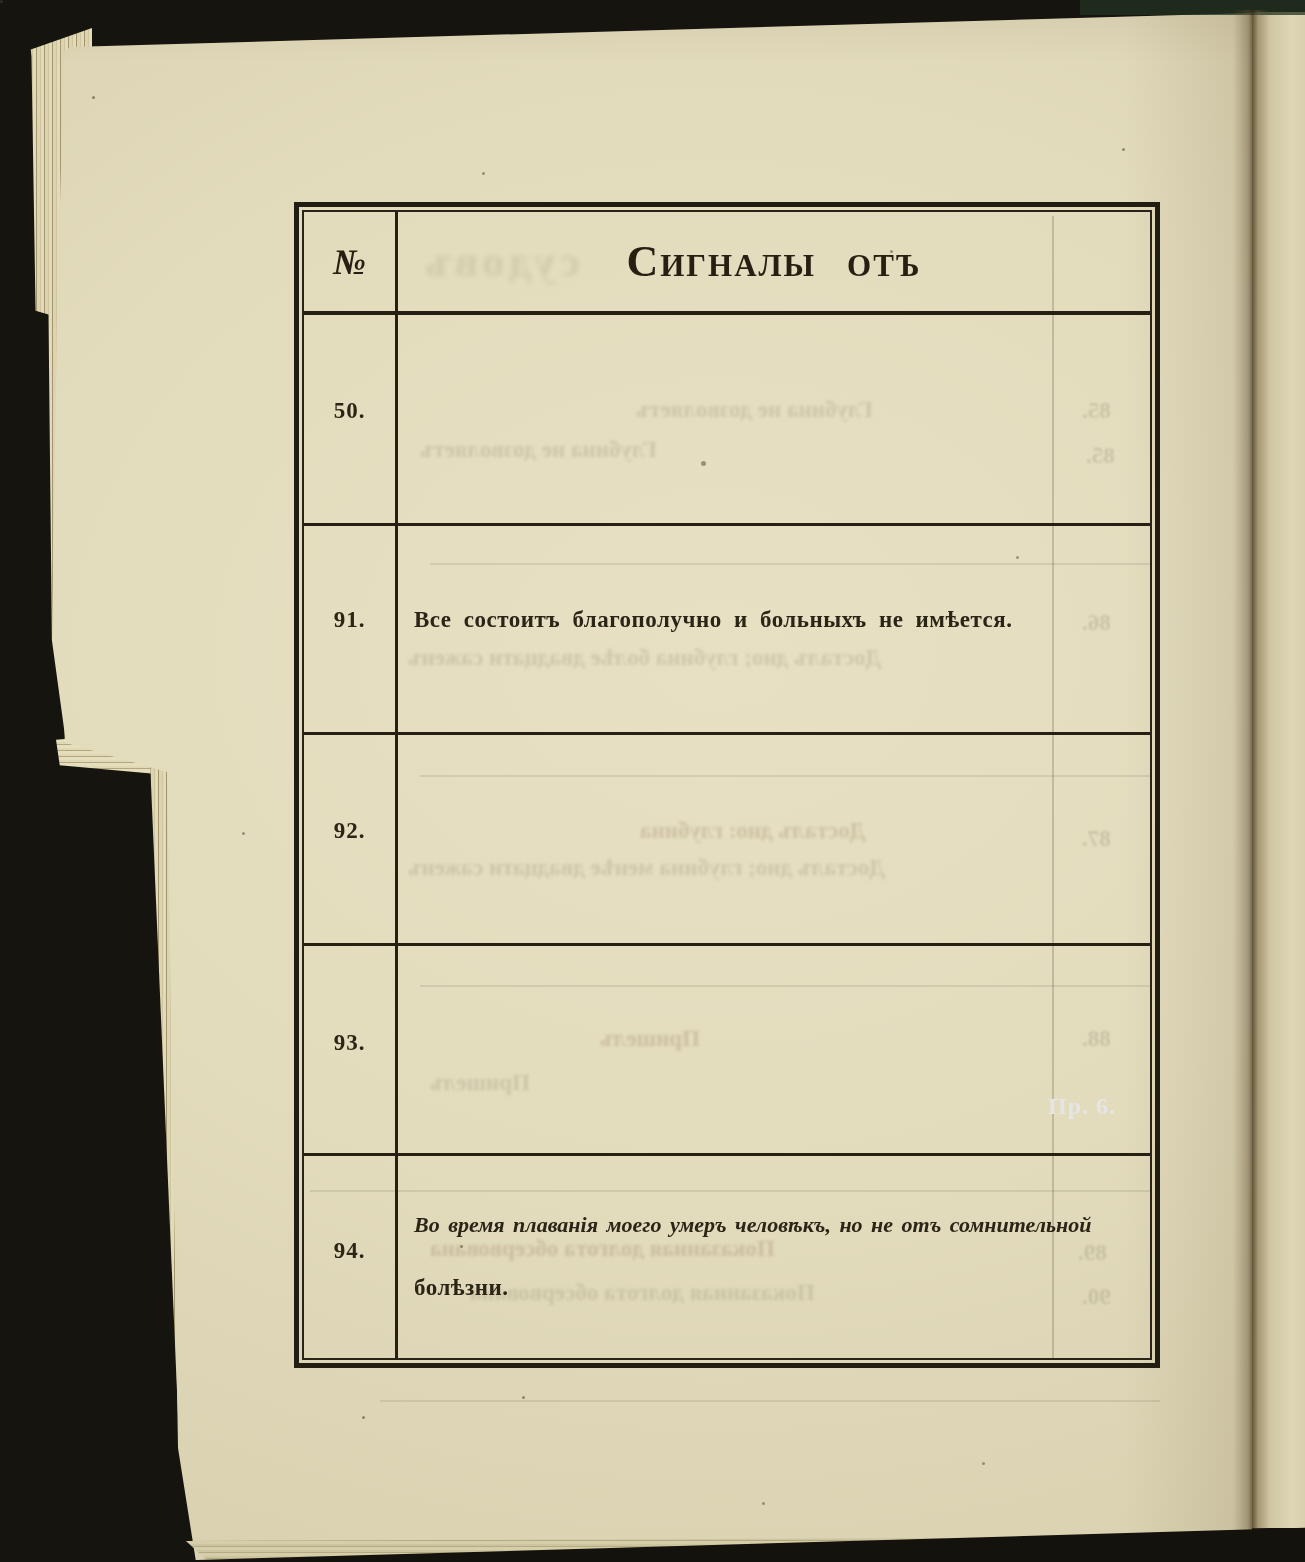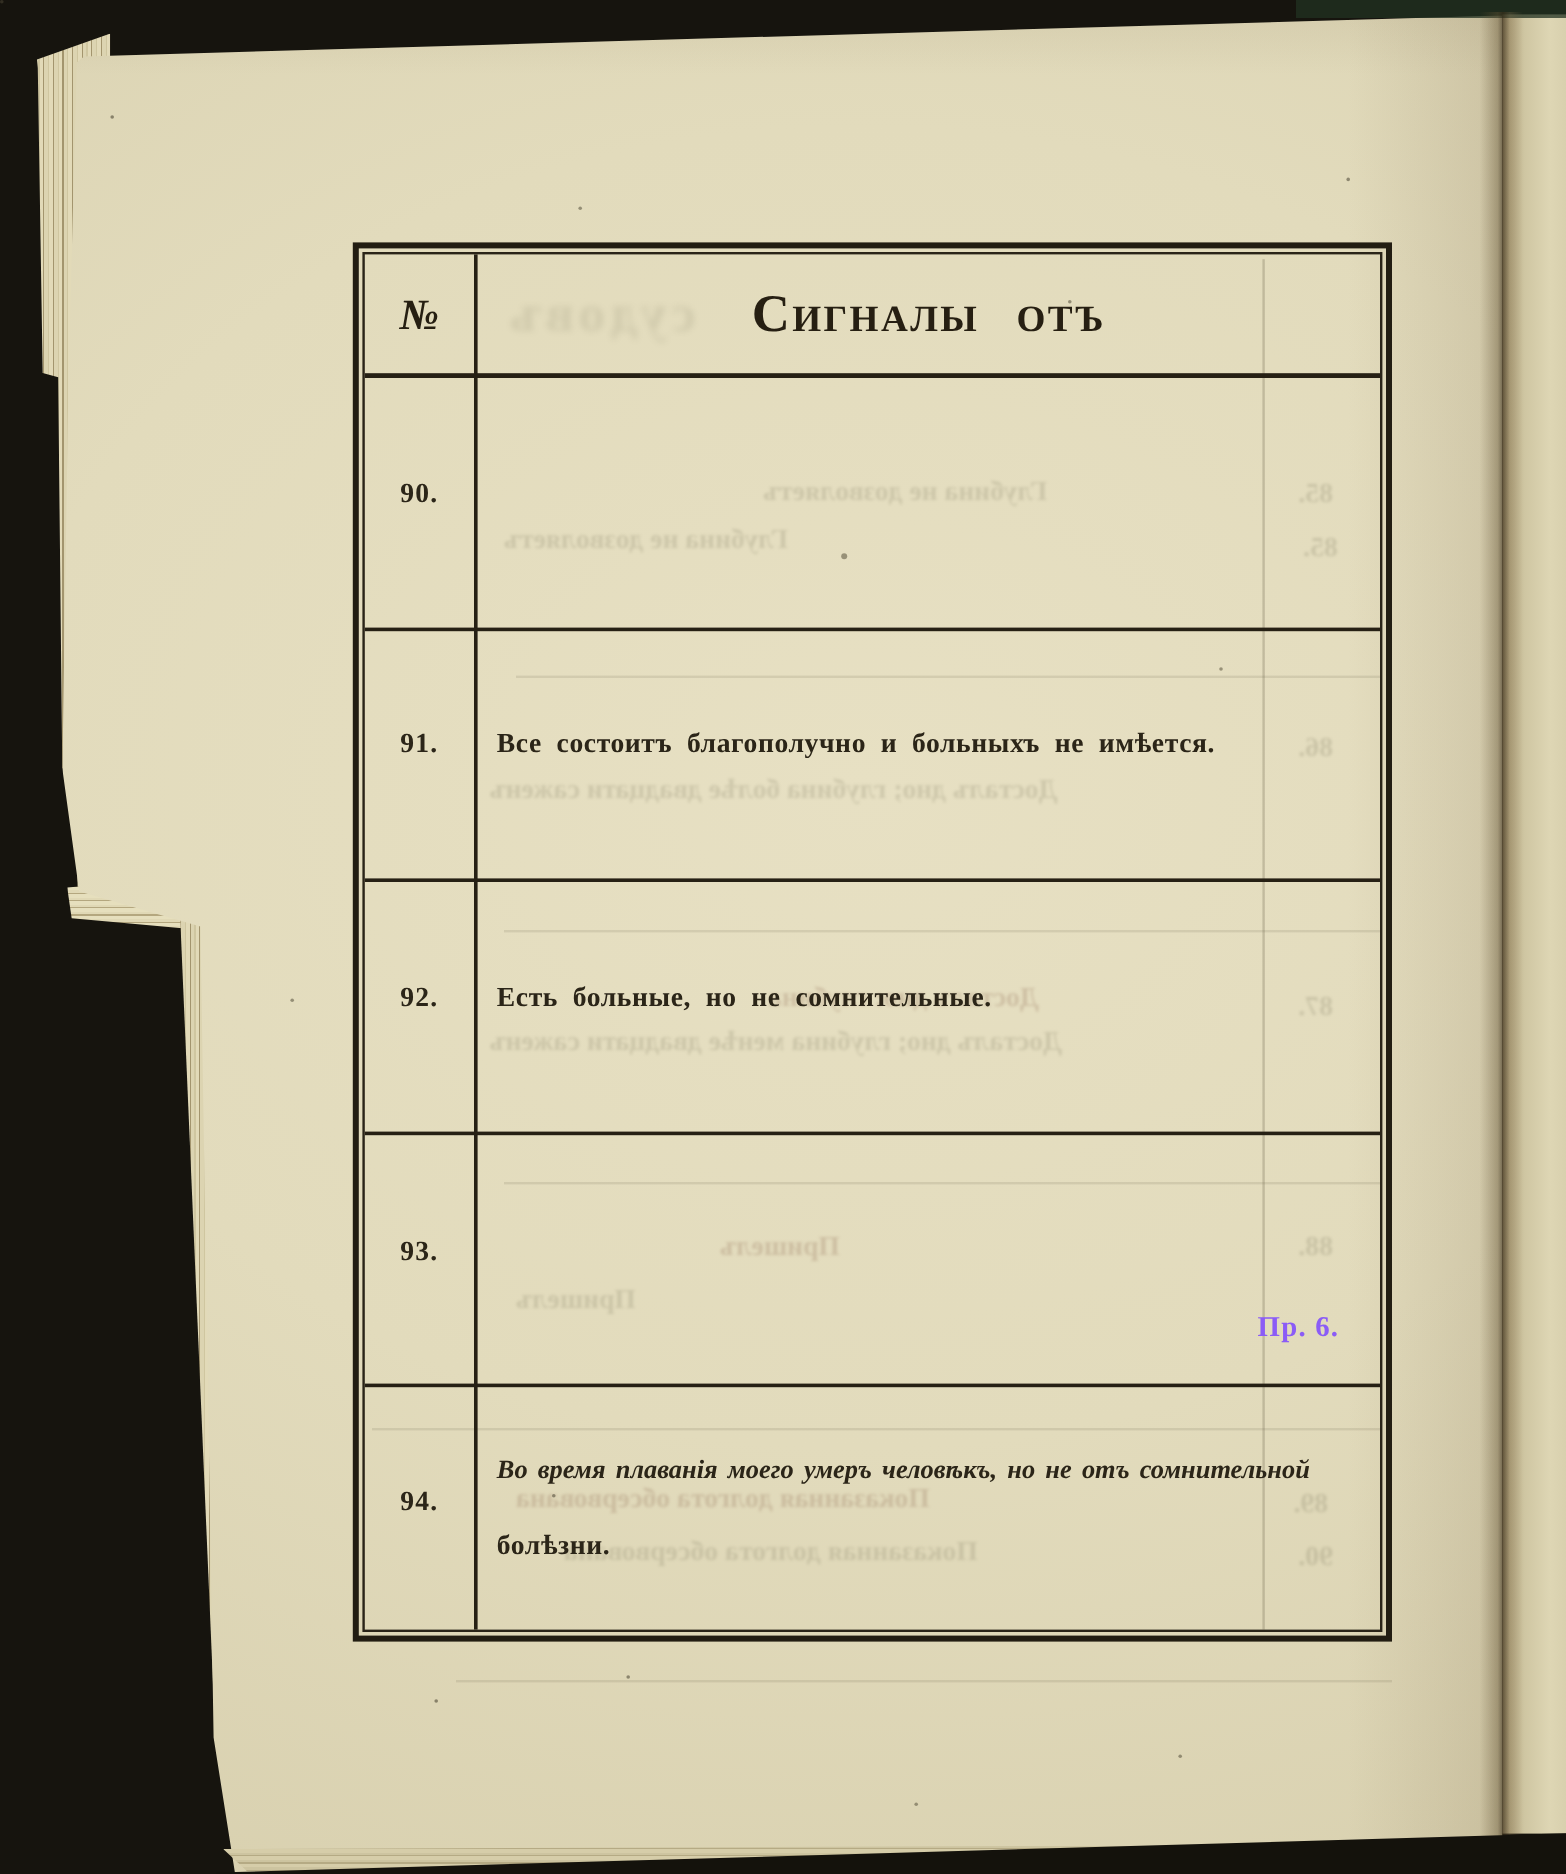--- a/index.html
+++ b/index.html
@@ -55,21 +55,21 @@
     font:700 44px "Liberation Serif",serif;font-variant:small-caps;
     letter-spacing:2px;word-spacing:18px;color:#261f12;}
 
   .num{position:absolute;left:0;width:91px;text-align:center;
     font:700 23px "Liberation Serif",serif;color:#2b2518;letter-spacing:1px;}
   .rowtext{position:absolute;left:110px;white-space:nowrap;
     font:700 23px "Liberation Serif",serif;color:#2b2518;
     letter-spacing:.5px;word-spacing:6px;}
   .rowtext.tight{font-size:22px;letter-spacing:0;word-spacing:3px;font-style:italic;}
   .footnote{position:absolute;right:34px;white-space:nowrap;
-    font:700 24px "Liberation Serif",serif;color:#8b5cf6;letter-spacing:1px;}
+    font:700 24px "Liberation Serif",serif;color:#e5e5e5;letter-spacing:1px;}
 
   .page-number{position:absolute;left:296px;width:864px;top:122px;text-align:center;z-index:6;
     font:700 35px "Liberation Serif",serif;color:#241e12;letter-spacing:2px;}
 
   
   .ghost{position:absolute;z-index:5;transform:scaleX(-1);white-space:nowrap;
     font:700 23px "Liberation Serif",serif;color:#6e6a50;opacity:.20;filter:blur(1.4px);}
   .ghost.red{color:#8d6a52;opacity:.26;}
   .ghost.big{font-size:44px;opacity:.15;filter:blur(2.6px);letter-spacing:5px;}
   .gnum{position:absolute;z-index:5;transform:scaleX(-1);
@@ -133,27 +133,26 @@
       <div class="vdiv"></div>
       <div class="hdiv hd" style="top:99px"></div>
       <div class="hdiv" style="top:311px"></div>
       <div class="hdiv" style="top:520px"></div>
       <div class="hdiv" style="top:731px"></div>
       <div class="hdiv" style="top:941px"></div>
 
       <div class="no-sym-cell">№</div>
       <div class="title-cell">Сигналы отъ</div>
 
-      <div class="num" style="top:186px">90.</div>
+      <div class="num" style="top:186px">50.</div>
 
       <div class="num" style="top:395px">91.</div>
       <div class="rowtext" style="top:395px">Все состоитъ благополучно и больныхъ не имѣется.</div>
 
       <div class="num" style="top:606px">92.</div>
-      <div class="rowtext" style="top:606px">Есть больные, но не сомнительные.</div>
 
       <div class="num" style="top:818px">93.</div>
       <div class="footnote" style="top:881px">Пр. 6.</div>
 
       <div class="num" style="top:1026px">94.</div>
       <div class="rowtext tight" style="top:1000px">Во время плаванія моего умеръ человѣкъ, но не отъ сомнительной</div>
       <div class="rowtext" style="top:1063px">болѣзни.</div>
 
     </div>
   </div>

